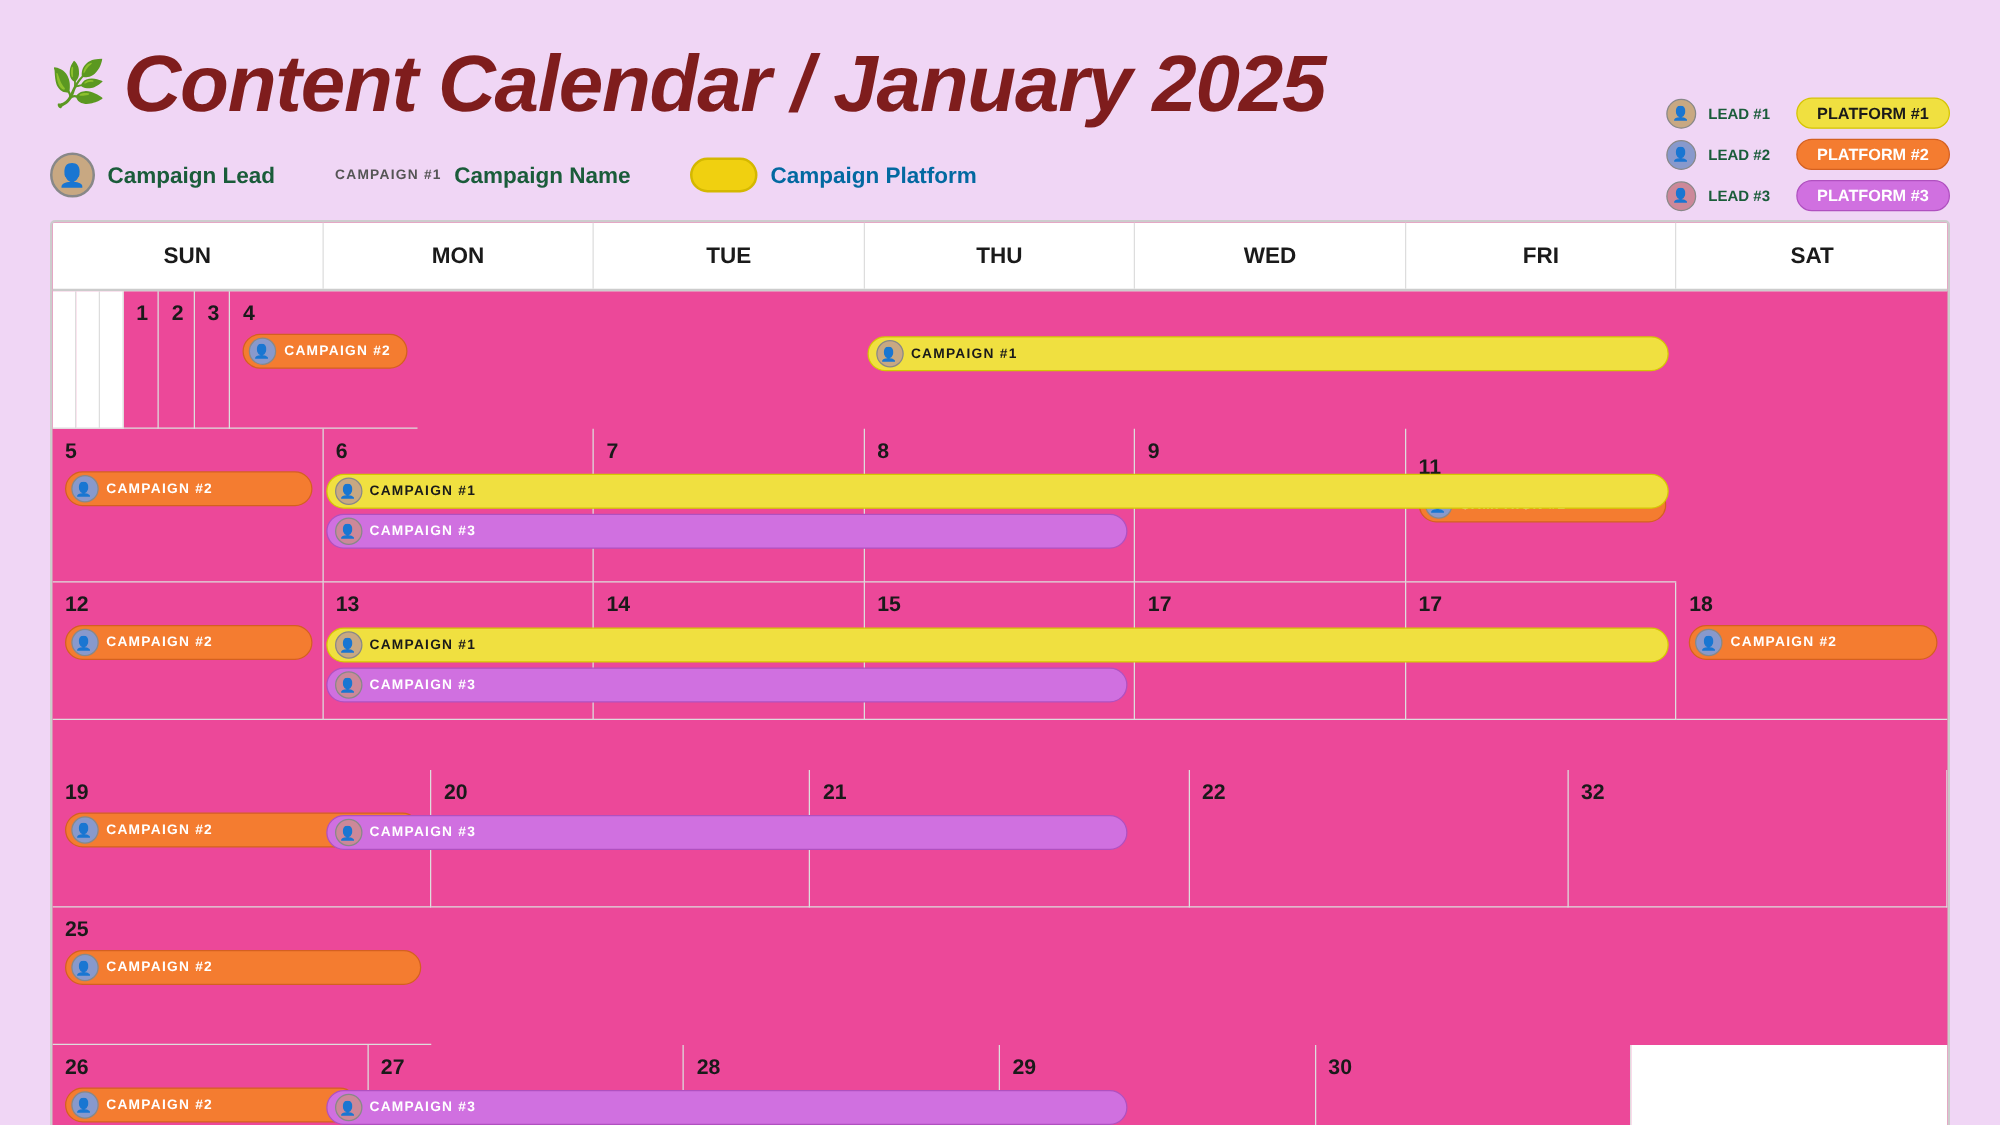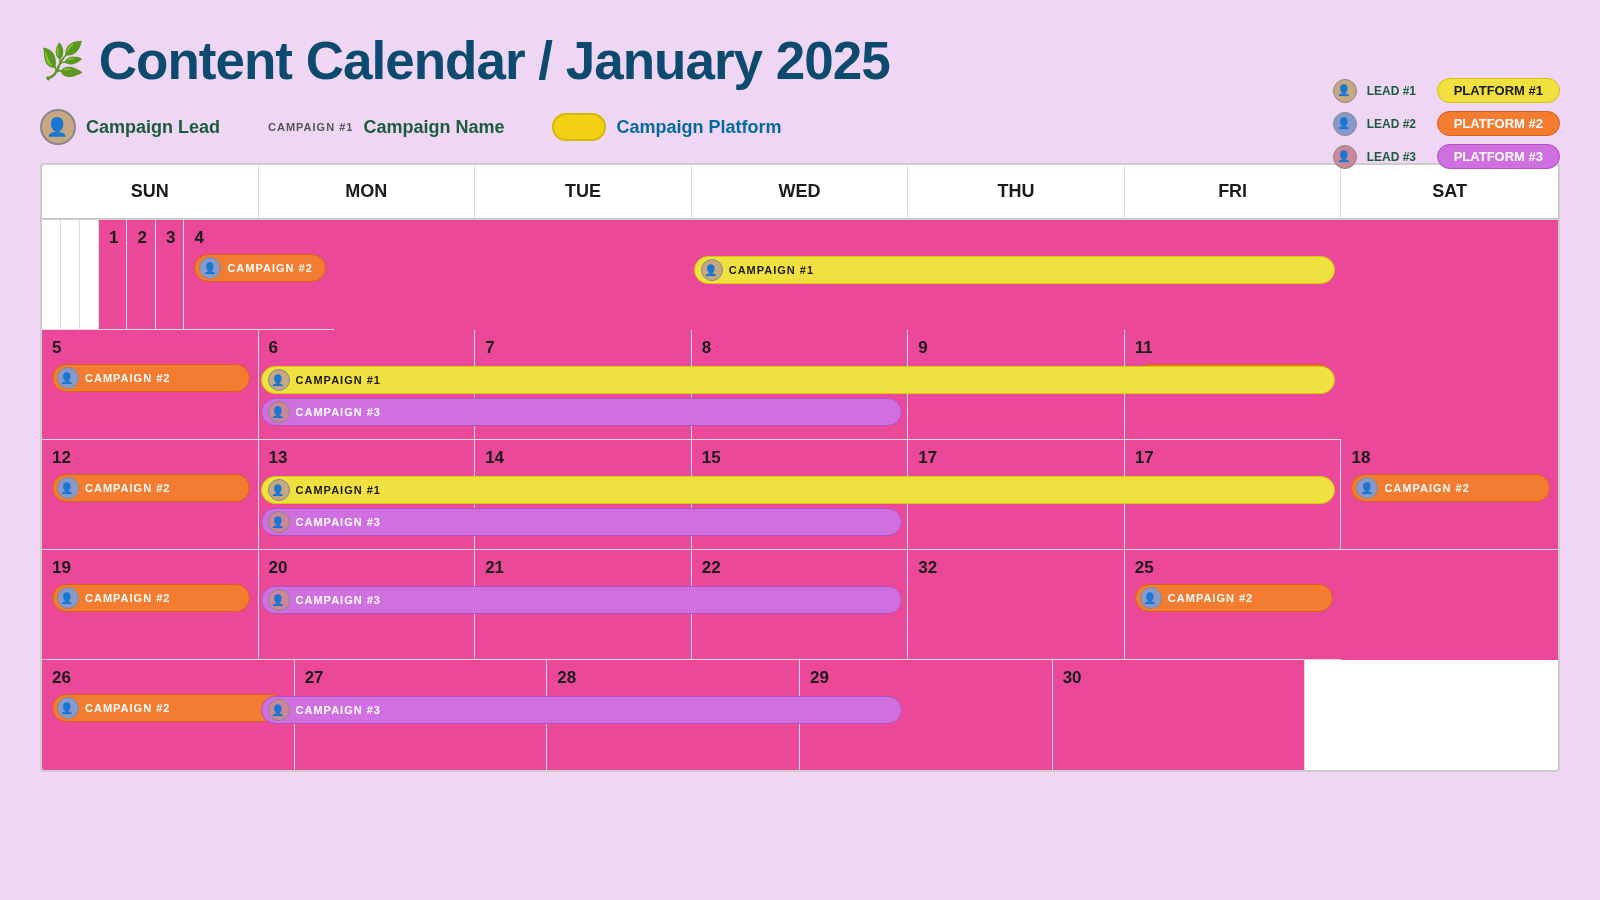--- a/index.html
+++ b/index.html
@@ -24,24 +24,25 @@
       display: flex;
       align-items: center;
       margin-bottom: 18px;
     }
     .title-icon {
       font-size: 36px;
       margin-right: 14px;
       color: #1a5c3a;
     }
     .main-title {
-      font-size: 53px;
+      font-size: 64px;
       font-weight: 900;
-      color: #0c4a6e;
+      color: #7f1d1d;
       letter-spacing: -1px;
+      font-style: italic;
     }
 
     
     .legend-row {
       display: flex;
       align-items: center;
       gap: 48px;
       margin-bottom: 18px;
     }
     .legend-item {
@@ -284,22 +285,22 @@
       <span class="platform-badge platform-badge-3">PLATFORM #3</span>
     </div>
   </div>
 
   <div class="calendar-container" style="margin: 0 0 0 0;">
 
     <div class="calendar-header">
       <div class="day-header">SUN</div>
       <div class="day-header">MON</div>
       <div class="day-header">TUE</div>
+      <div class="day-header">THU</div>
       <div class="day-header">WED</div>
-      <div class="day-header">THU</div>
       <div class="day-header">FRI</div>
       <div class="day-header">SAT</div>
     </div>
 
     <div style="position:relative;">
       <div class="cal-week-cells">
 
         <div style="display:grid; grid-template-columns:repeat(7,1fr);">
           <div class="cal-cell empty"></div>
           <div class="cal-cell empty"></div>
@@ -346,21 +347,21 @@
         </div>
         <div class="cal-cell">
           <div class="day-num">7</div>
         </div>
         <div class="cal-cell">
           <div class="day-num">8</div>
         </div>
         <div class="cal-cell">
           <div class="day-num">9</div>
         </div>
-        <div class="cal-cell" style="border-right:none;">
+        <div class="cal-cell" style="border-right:none;margin-top:13px;">
           <div class="day-num">11</div>
           <div class="campaign-bar bar-orange">
             <span class="mini-avatar" style="background:#8899cc;">👤</span>
             <span>CAMPAIGN #2</span>
           </div>
         </div>
       </div>
 
       <div style="position:absolute; top:36px; left:0; right:0; pointer-events:none; height:60px;">
         <div class="spanning-bar bar-yellow" style="left: calc(1/7*100% + 2px); width: calc(5/7*100% - 8px); top:0;">
@@ -413,21 +414,21 @@
           <span>CAMPAIGN #1</span>
         </div>
         <div class="spanning-bar bar-purple" style="left: calc(1/7*100% + 2px); width: calc(3/7*100% - 8px); top:32px;">
           <span class="mini-avatar" style="background:#cc8899;">👤</span>
           <span>CAMPAIGN #3</span>
         </div>
       </div>
     </div>
 
     <div style="position:relative;">
-      <div style="display:grid; grid-template-columns:repeat(7,1fr);">
+      <div style="display:grid; grid-template-columns:repeat(5,1fr);margin-top:40px;">
         <div class="cal-cell">
           <div class="day-num">19</div>
           <div class="campaign-bar bar-orange">
             <span class="mini-avatar" style="background:#8899cc;">👤</span>
             <span>CAMPAIGN #2</span>
           </div>
         </div>
         <div class="cal-cell">
           <div class="day-num">20</div>
         </div>

